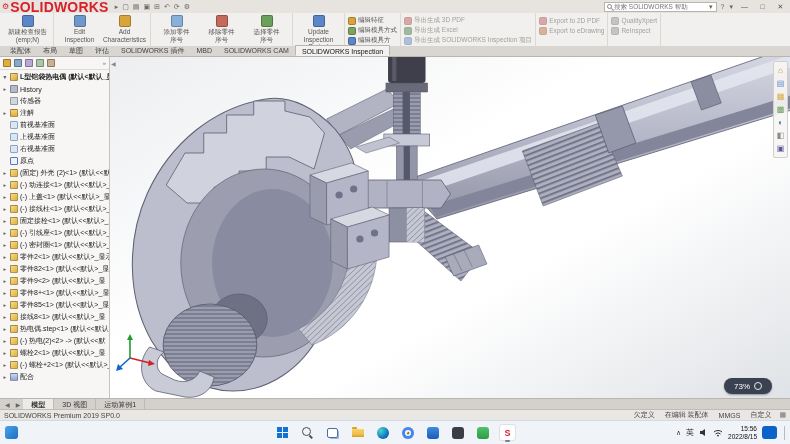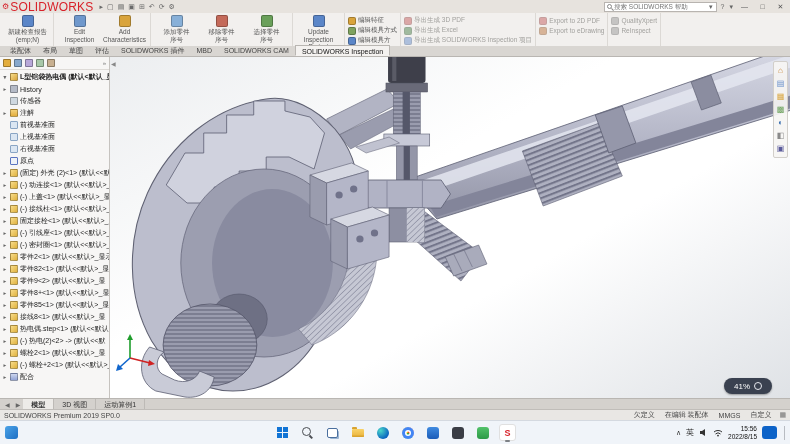--- a/index.html
+++ b/index.html
@@ -4,21 +4,21 @@
 <style>
   *{box-sizing:border-box;margin:0;padding:0}
   html,body{width:790px;height:444px;overflow:hidden}
   body{font-family:"Liberation Sans",sans-serif;background:#e7e3de;-webkit-font-smoothing:antialiased}
   .app{position:relative;width:790px;height:444px;display:flex;flex-direction:column}
 
   
   .titlebar{height:13px;background:#e7e3de;display:flex;align-items:center;font-size:8px;color:#555;position:relative;padding:0 2px;flex:none}
   .logo{display:flex;align-items:center;gap:1px;margin-right:4px}
   .logo .gear{color:#d8222a;font-size:8px;line-height:1}
-  .logo .lt{color:#d8222a;font-weight:normal;font-size:12px;letter-spacing:.2px}
+  .logo .lt{color:#d8222a;font-weight:bold;font-size:14px;letter-spacing:.2px}
   .qicon{display:inline-block;font-size:7px;color:#6a6a6a;padding:0 2px;line-height:12px}
   .title-center{position:absolute;left:0;right:0;text-align:center;font-size:8px;color:#333;pointer-events:none}
   .tb-right{margin-left:auto;display:flex;align-items:center;gap:3px;z-index:2}
   .search{display:flex;align-items:center;background:#fff;border:1px solid #b8b4b0;height:10px;padding:0 2px;gap:2px}
   .mag{width:5px;height:5px;border:1px solid #888;border-radius:50%;position:relative;flex:none}
   .mag::after{content:"";position:absolute;width:3px;height:1px;background:#888;transform:rotate(45deg);left:3px;top:4px}
   .search input{border:none;outline:none;width:92px;font-size:6.5px;color:#555;font-family:"Liberation Sans",sans-serif;background:transparent}
   .hlp{font-size:7px;color:#666;padding:0 1px}
   .winbtn{width:15px;text-align:center;font-size:7px;color:#555;line-height:12px}
 
@@ -496,21 +496,21 @@
           <div class="tpicon" style="color: rgb(200, 135, 58);">⌂</div>
           <div class="tpicon" style="color: rgb(91, 134, 200);">▤</div>
           <div class="tpicon" style="color: rgb(217, 164, 60);">▦</div>
           <div class="tpicon" style="color: rgb(106, 160, 90);">▩</div>
           <div class="tpicon" style="color: rgb(58, 111, 176);">◐</div>
           <div class="tpicon" style="color: rgb(138, 138, 138);">◧</div>
           <div class="tpicon" style="color: rgb(90, 90, 154);">▣</div>
         </div>
 
       <div class="pill">
-        <span>41%</span>
+        <span>73%</span>
         <span class="pill-dot"></span>
       </div>
     </div>
   </div>
 
   <div class="doctabs">
     <span class="darw">◀</span>
     <span class="darw">▶</span>
     <span id="dtabs" style="display:flex">
         <span class="dtab active">模型</span>

